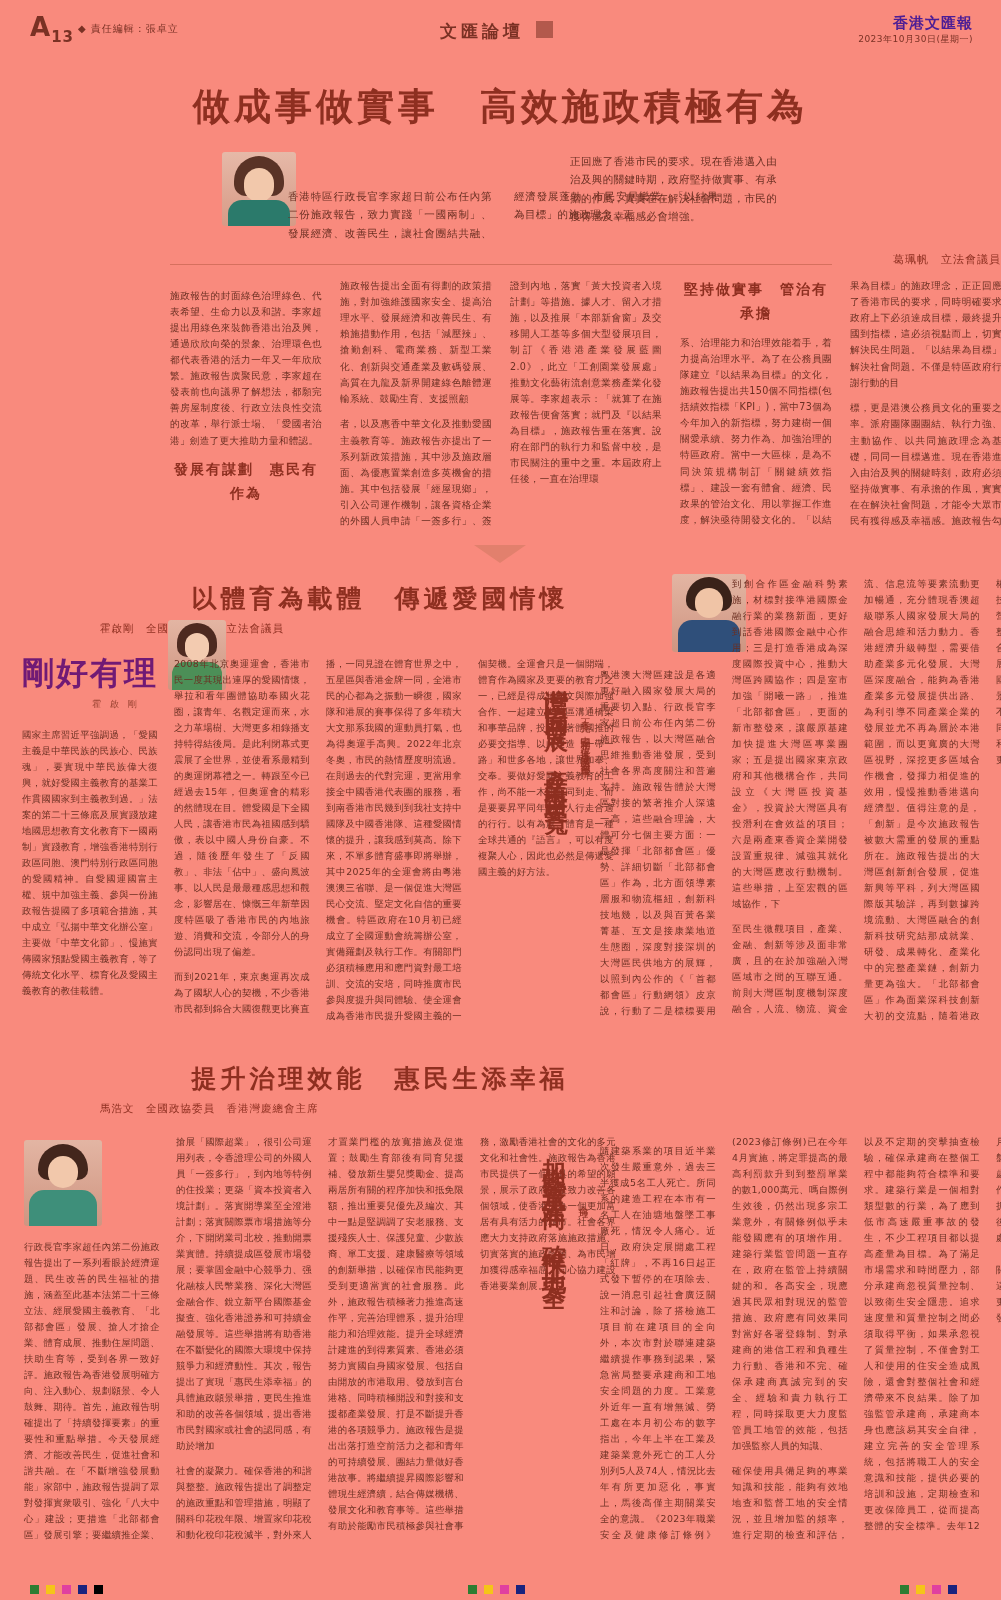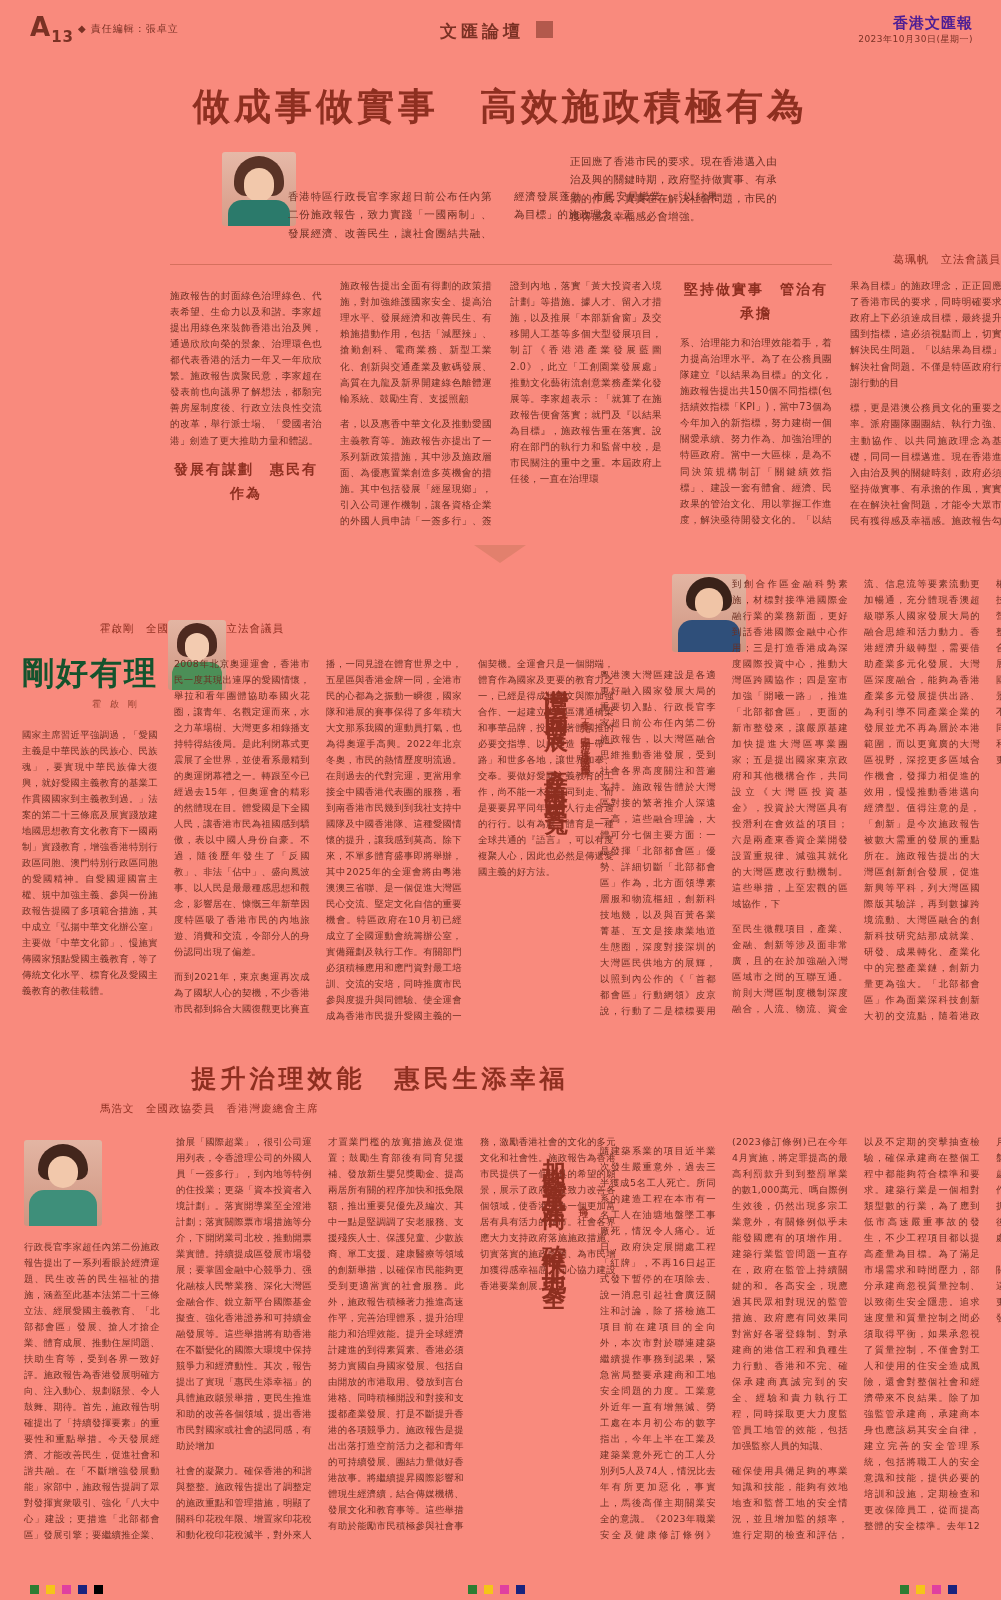--- a/index.html
+++ b/index.html
@@ -48,21 +48,21 @@
   .lead-bottom-notch{position:absolute;left:474px;top:489px;width:0;height:0;
     border-left:26px solid transparent;border-right:26px solid transparent;border-top:18px solid #e2806d;}
 
   
   .sec2{position:absolute;left:0;top:560px;width:1001px;height:480px;}
   .sec2-head{position:absolute;left:100px;top:22px;width:560px;text-align:center;
     font-size:25px;font-weight:bold;letter-spacing:4px;color:#8e2f20;
     font-family:"DejaVu Serif","Liberation Serif",serif;}
   .sec2-by{position:absolute;left:100px;top:62px;width:560px;text-align:left;font-size:10.5px;color:#8e2f20;letter-spacing:1px;}
   .logo-box{position:absolute;left:22px;top:92px;width:188px;height:60px;}
-  .logo-box .lt{font-size:32px;font-weight:bold;letter-spacing:2px;color:#14532d;font-family:Liberation Serif, serif;}
+  .logo-box .lt{font-size:32px;font-weight:bold;letter-spacing:2px;color:#701a75;font-family:Liberation Serif, serif;}
   .logo-box .ls{font-size:9px;letter-spacing:3px;color:#9c4433;text-align:center;margin-top:2px;}
   .sec2-photo{position:absolute;left:168px;top:60px;width:58px;height:70px;background:linear-gradient(#e3b5a3,#cf9581);border-radius:3px;overflow:hidden;}
   .sec2-photo .hair{position:absolute;left:9px;top:3px;width:40px;height:34px;background:#4e2a20;border-radius:20px 20px 10px 10px;}
   .sec2-photo .face{position:absolute;left:17px;top:13px;width:24px;height:28px;background:#f3cbb0;border-radius:12px;}
   .sec2-photo .body{position:absolute;left:4px;top:42px;width:50px;height:28px;background:#4c8f57;border-radius:12px 12px 0 0;}
   .sec2-cols{position:absolute;left:22px;top:96px;width:440px;height:372px;
     column-count:3;column-gap:16px;font-size:9.4px;line-height:1.7;letter-spacing:.3px;text-align:justify;}
   .sec2-cols .spacer{display:block;height:62px;}
 
   
@@ -138,20 +138,21 @@
       <p>施政報告提出全面有得劃的政策措施，對加強維護國家安全、提高治理水平、發展經濟和改善民生、有賴施措動作用，包括「減壓辣」、搶勤創科、電商業務、新型工業化、創新與交通產業及數碼發展、高質在九龍及新界開建綠色離體運輸系統、鼓勵生育、支援照顧</p>
       <p>者，以及惠香中華文化及推動愛國主義教育等。施政報告亦提出了一系列新政策措施，其中涉及施政層面、為優惠置業創造多英機會的措施。其中包括發展「經屋現鄉」，引入公司運作機制，讓各資格企業的外國人員申請「一簽多行」、簽證到內地，落實「黃大投資者入境計劃」等措施。據人才、留入才措施，以及推展「本部新會窗」及交移開人工基等多個大型發展項目，制訂《香港港產業發展藍圖2.0》，此立「工創園業發展處」推動文化藝術流創意業務產業化發展等。李家超表示：「就算了在施政報告便會落實；就門及『以結果為目標』，施政報告重在落實。說府在部門的執行力和監督中校，是市民關注的重中之重。本屆政府上任後，一直在治理環</p>
       <div class="sub-h">堅持做實事　管治有承擔</div>
       <p>系、治理能力和治理效能着手，着力提高治理水平。為了在公務員團隊建立『以結果為目標』的文化，施政報告提出共150個不同指標(包括績效指標「KPI」)，當中73個為今年加入的新指標，努力建樹一個關愛承續、努力作為、加強治理的特區政府。當中一大區棟，是為不同決策規構制訂「關鍵績效指標」、建設一套有體會、經濟、民政果的管治文化、用以掌握工作進度，解決亟待開發文化的。「以結果為目標」的施政理念，正正回應了香港市民的要求，同時明確要求政府上下必須達成目標，最終提升國到指標，這必須視點而上，切實解決民生問題。「以結果為目標」解決社會問題。不僅是特區政府行謝行動的目</p>
       <p>標，更是港澳公務員文化的重要之率。派府團隊團團結、執行力強、主動協作、以共同施政理念為基礎，同同一目標邁進。現在香港進入由治及興的關鍵時刻，政府必須堅持做實事、有承擔的作風，實實在在解決社會問題，才能令大眾市民有獲得感及幸福感。施政報告勾畫出特區政府的工作藍圖及目標、內容踏實社會、經濟、民生等各個範疇，慢慢政府香港現時正面對的問題，列出解決方案，確是一份務實進取和有願景的施政報告，是現下本屆政府積極而為的施政新風。此外，施政報告亦慢積融入國家發展大局、對接國家發展戰略、加強區深合作、大灣區一體化發展、力拼經濟、實踐了非常的施政理念和作風，展示出管治有承擔、發展有謀劃，惠民有作為，必定會推動香港再創新局面。</p>
     </div>
     <div class="lead-bottom-notch"></div>
   </div>
 
   <div class="sec2">
+    <div class="sec2-head">以體育為載體　傳遞愛國情懷</div>
     <div class="sec2-by">霍啟剛　全國人大代表　立法會議員</div>
     <div class="logo-box">
       <div class="lt">剛好有理</div>
       <div class="ls">霍 啟 剛</div>
     </div>
     <div class="sec2-photo">
       <div class="hair"></div>
       <div class="face"></div>
       <div class="body"></div>
     </div>

